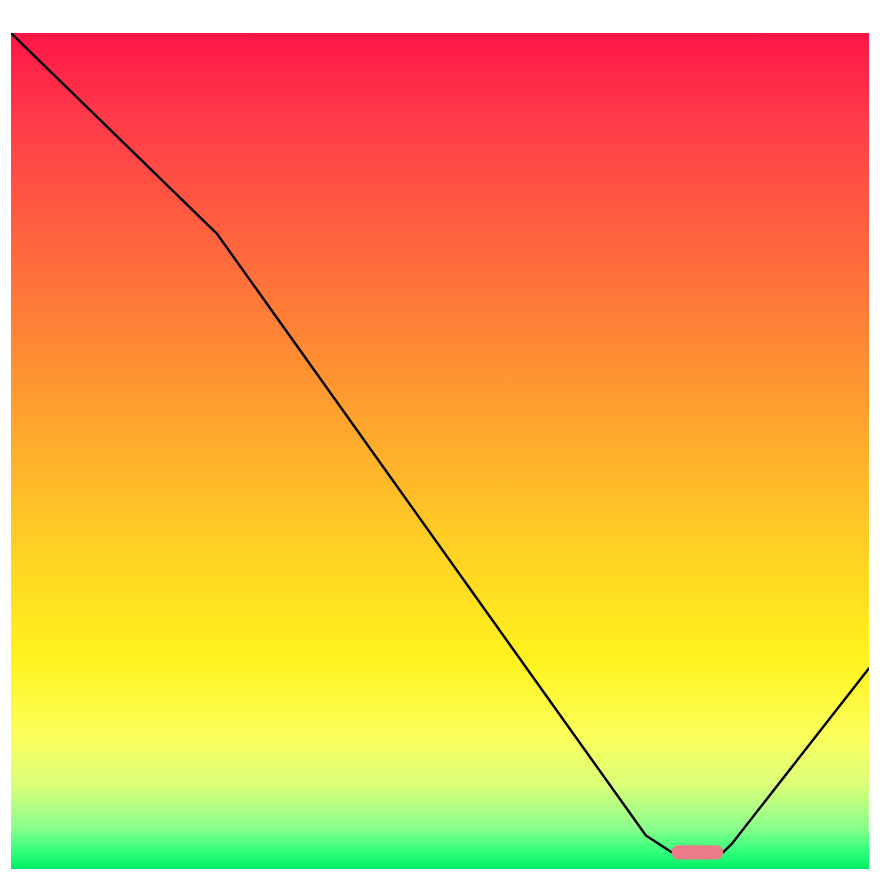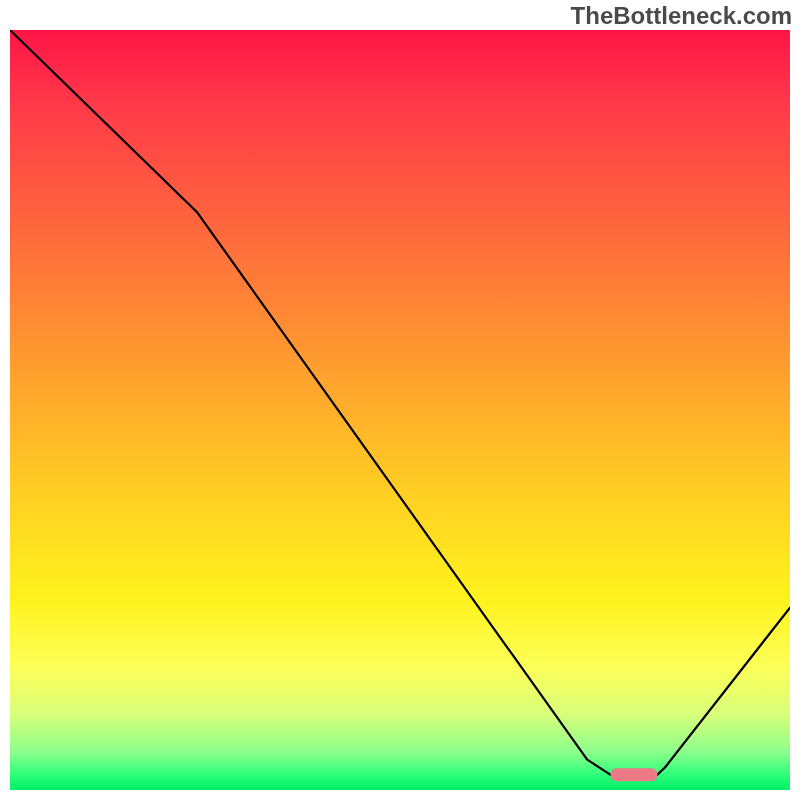--- a/index.html
+++ b/index.html
@@ -65,21 +65,20 @@
   }
   .marker {
     fill: #ec7a87;
     stroke: none;
   }
 </style>
 </head>
 <body>
 
 <div class="wrap">
-  <div class="watermark">TheBottleneck.com</div>
 
   <div class="plot">
     <svg viewBox="0 0 780 760">
 
       <path class="curve" d="M0.0 0.0 L179.4 174.8 L187.2 182.4 L577.2 729.6 L600.6 744.8 L647.4 744.8 L655.2 737.2 L780.0 577.6"></path>
 
       <rect class="marker" x="600.6" y="738.3" width="46.8" height="13" rx="6" ry="6" fill="#ec7a87"></rect>
     </svg>
   </div>
 </div>

